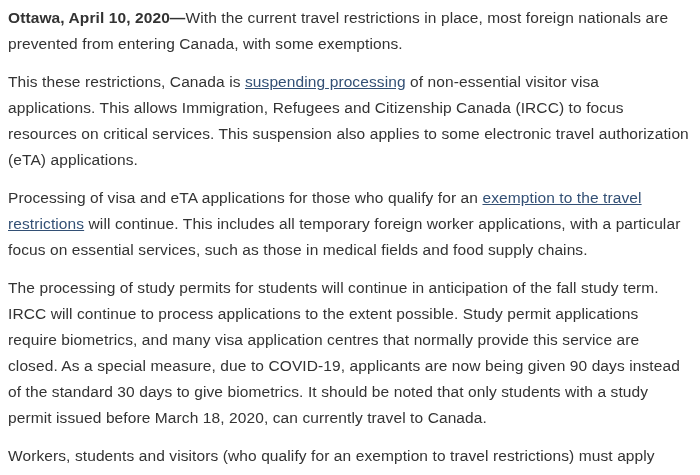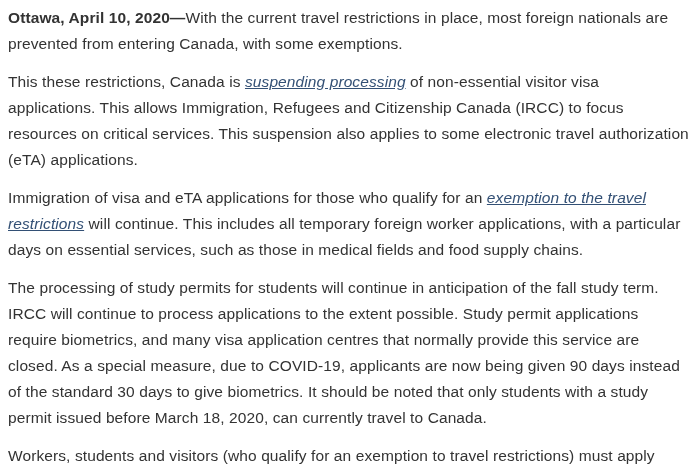--- a/index.html
+++ b/index.html
@@ -34,25 +34,24 @@
   main.article p:last-child {
     margin-bottom: 0;
   }
   .seg-bold {
     font-weight: 700;
   }
   .seg-link {
     color: var(--link);
     text-decoration: underline;
     cursor: pointer;
-    font-style: italic;
   }
 </style>
 </head>
 <body>
 
 <main class="article">
     <p><span class="seg-bold">Ottawa, April 10, 2020—</span><span>With the current travel restrictions in place, most foreign nationals are prevented from entering Canada, with some exemptions.</span></p>
     <p><span>This these restrictions, Canada is </span><span class="seg-link">suspending processing</span><span> of non-essential visitor visa applications. This allows Immigration, Refugees and Citizenship Canada (IRCC) to focus resources on critical services. This suspension also applies to some electronic travel authorization (eTA) applications.</span></p>
-    <p><span>Immigration of visa and eTA applications for those who qualify for an </span><span class="seg-link">exemption to the travel restrictions</span><span> will continue. This includes all temporary foreign worker applications, with a particular days on essential services, such as those in medical fields and food supply chains.</span></p>
+    <p><span>Processing of visa and eTA applications for those who qualify for an </span><span class="seg-link">exemption to the travel restrictions</span><span> will continue. This includes all temporary foreign worker applications, with a particular focus on essential services, such as those in medical fields and food supply chains.</span></p>
     <p><span>The processing of study permits for students will continue in anticipation of the fall study term. IRCC will continue to process applications to the extent possible. Study permit applications require biometrics, and many visa application centres that normally provide this service are closed. As a special measure, due to COVID-19, applicants are now being given 90 days instead of the standard 30 days to give biometrics. It should be noted that only students with a study permit issued before March 18, 2020, can currently travel to Canada.</span></p>
     <p><span>Workers, students and visitors (who qualify for an exemption to travel restrictions) must apply online.</span></p>
   </main>
 
 </body></html>

